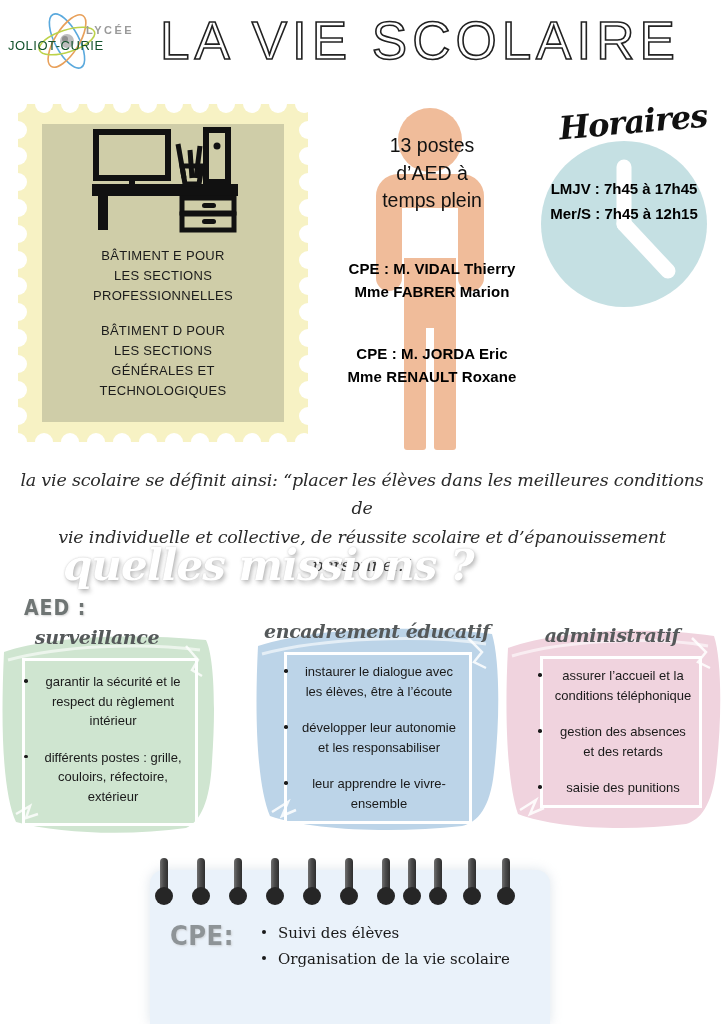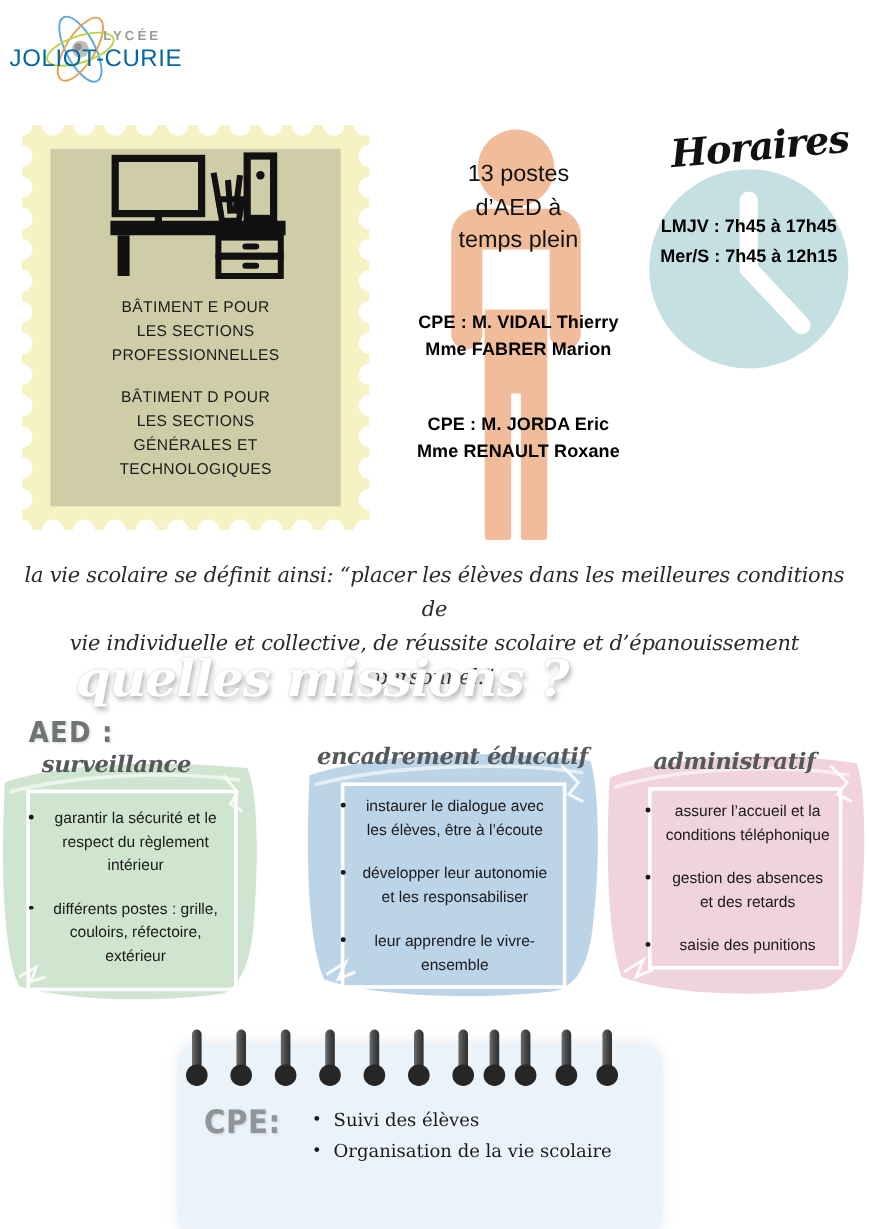--- a/index.html
+++ b/index.html
@@ -14,21 +14,21 @@
   
   .header { position:absolute; left:0; top:0; width:724px; height:85px; }
   .logo-wrap { position:absolute; left:8px; top:12px; width:140px; height:62px; }
   .logo-atom { position:absolute; left:28px; top:-4px; width:62px; height:66px; }
   .logo-lycee {
     position:absolute; left:78px; top:12px;
     font-size:11px; letter-spacing:2.5px; color:#9a9a9a; font-weight:600;
   }
   .logo-name {
     position:absolute; left:0px; top:26px;
-    font-size:20px; letter-spacing:0.5px; color:#0369a1; font-weight:500;
+    font-size:13px; letter-spacing:0.5px; color:#14532d; font-weight:500;
     white-space:nowrap;
   }
   .main-title {
     position:absolute; left:160px; top:10px;
     font-size:53px; letter-spacing:5px; font-weight:400;
     font-family:"Liberation Sans", sans-serif;
     color:transparent;
     -webkit-text-stroke:1.6px #222;
     white-space:nowrap;
   }
@@ -94,21 +94,21 @@
   .missions-title {
     position:absolute; left:40px; top:541px;
     font-family:"DejaVu Serif", serif; font-style:italic; font-weight:bold;
     font-size:42px; color:#ffffff;
     text-shadow: 2px 3px 4px rgba(120,120,120,0.45), 0 0 2px rgba(150,150,150,0.5);
     letter-spacing:-1px;
     margin-left:23px;
   }
   .aed-label {
     position:absolute; left:24px; top:596px;
-    font-size:24px; font-weight:bold; color:#6f7574;
+    font-size:21px; font-weight:bold; color:#6f7574;
     font-family:"DejaVu Sans Condensed","Liberation Sans", sans-serif;
     letter-spacing:1px;
     text-shadow: 1px 1px 2px rgba(170,170,170,0.5);
   }
 
   
   .col { position:absolute; }
   .brush { position:absolute; inset:0; }
   .col-head {
     position:absolute; width:100%; text-align:center;
@@ -184,20 +184,21 @@
         <ellipse cx="31" cy="33" rx="12" ry="30" fill="none" stroke="#5aa9dd" stroke-width="1.6" transform="rotate(-28 31 33)"></ellipse>
         <ellipse cx="31" cy="33" rx="12" ry="30" fill="none" stroke="#e8a05a" stroke-width="1.6" transform="rotate(32 31 33)"></ellipse>
         <ellipse cx="31" cy="33" rx="11" ry="29" fill="none" stroke="#bcd24a" stroke-width="1.6" transform="rotate(72 31 33)"></ellipse>
         <circle cx="31" cy="33" r="7" fill="#bdbdbd"></circle>
         <circle cx="29" cy="31" r="3" fill="#8f8f8f"></circle>
       </svg>
       <div class="logo-lycee">LYCÉE</div>
       <div class="logo-name">JOLIOT-CURIE</div>
     </div>
 
+    <div class="main-title">LA VIE SCOLAIRE</div>
   </div>
 
   <div>
     <svg class="stamp-scallop" style="position:absolute;left:18px;top:104px;width:290px;height:338px;" viewBox="0 0 290 338">
       <defs>
         <mask id="scallop">
           <rect x="0" y="0" width="290" height="338" fill="#fff"></rect>
           <g fill="#000">
             <circle cx="0" cy="0" r="9"></circle>
               <circle cx="26" cy="0" r="9"></circle>

